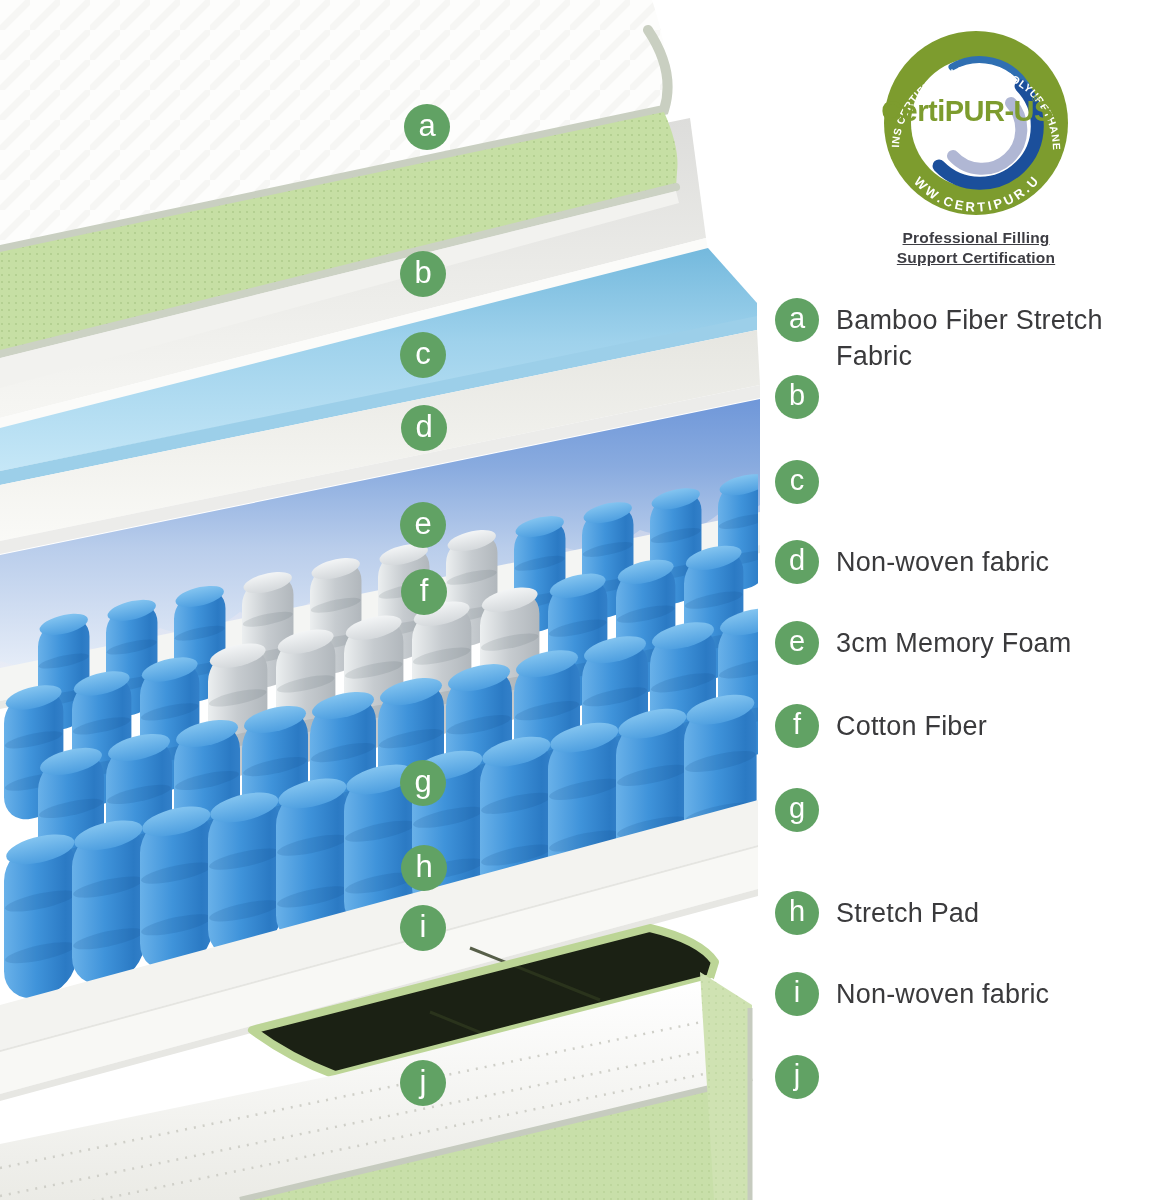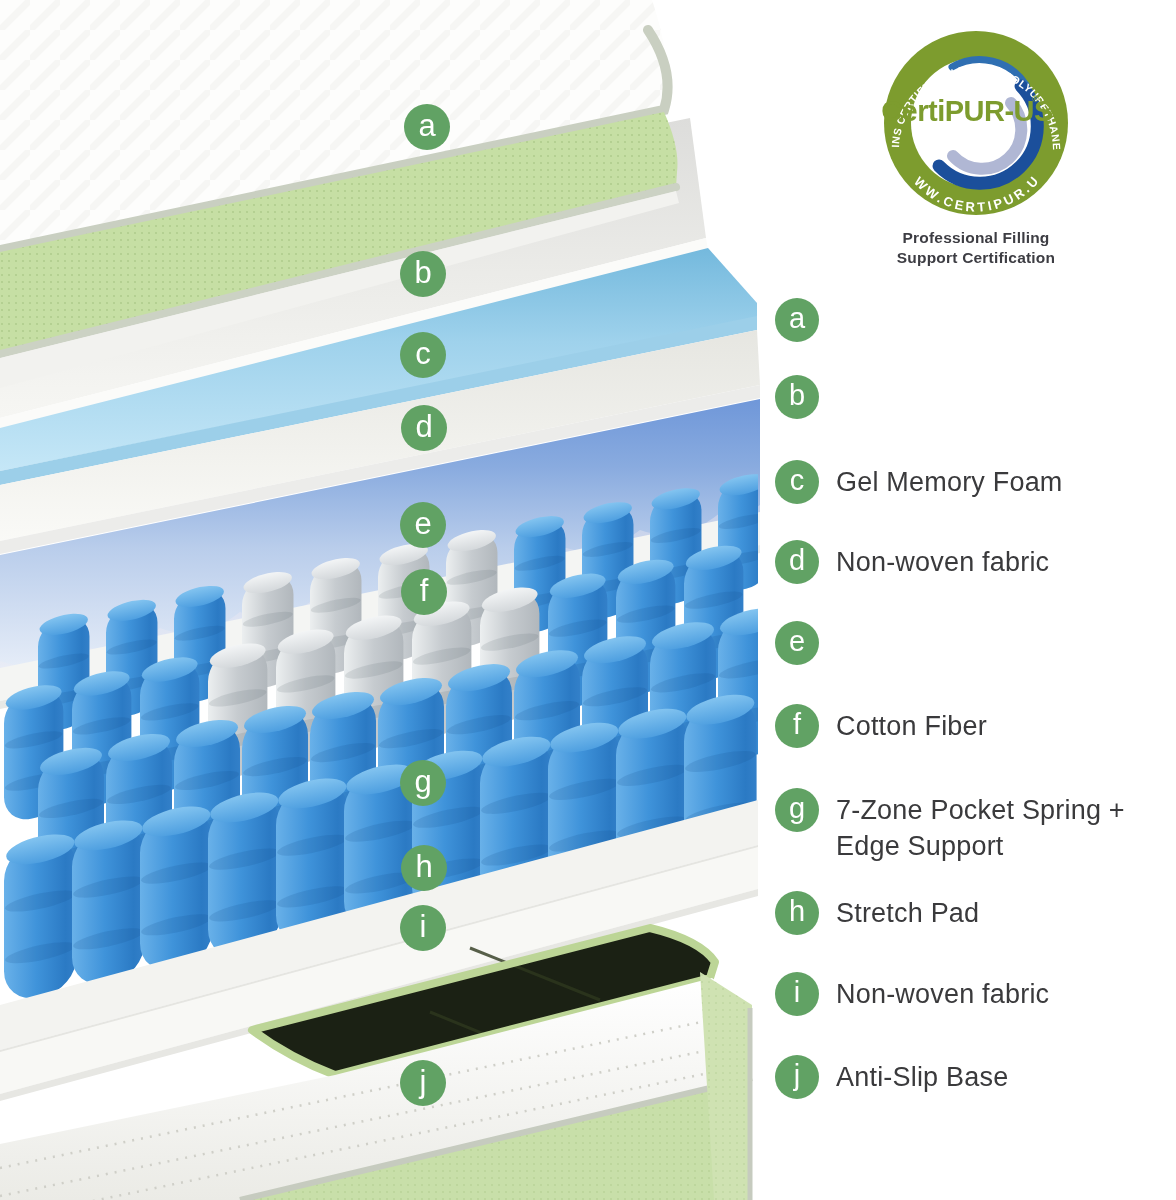--- a/index.html
+++ b/index.html
@@ -14,21 +14,21 @@
   .legend{position:absolute;left:775px;top:0;width:400px;height:1200px;}
   .legend-item{position:absolute;left:0;display:flex;align-items:flex-start;}
   .legend-dot{flex:0 0 44px;width:44px;height:44px;border-radius:50%;background:var(--accent,#61a264);
               color:#fff;display:flex;align-items:center;justify-content:center;
               font-size:29px;font-weight:400;padding-bottom:3px;box-sizing:border-box;}
   .legend-label{margin-left:17px;margin-top:4px;max-width:340px;font-size:27px;line-height:36px;
                 color:#3a3a3c;letter-spacing:.2px;}
   
   .badge{position:absolute;left:861px;top:8px;width:230px;height:230px;}
   .badge-caption{position:absolute;left:851px;top:228px;width:250px;text-align:center;
-                 font-size:15.5px;line-height:20px;font-weight:600;color:#3d3d43;letter-spacing:.2px;}
+                 font-size:15.5px;line-height:20px;font-weight:600;color:#3d3d43;letter-spacing:.2px;text-decoration:underline;}
 </style>
 </head>
 <body>
 
 <div class="canvas">
 
   <svg class="art" width="770" height="1200" viewBox="0 0 770 1200" aria-hidden="true">
     <defs>
       <pattern id="dots" width="7" height="7" patternUnits="userSpaceOnUse">
         <circle cx="2" cy="2" r="1.1" fill="#9cbd79" opacity=".55"></circle>
@@ -252,50 +252,49 @@
     <text x="171" y="94" font-family="Liberation Sans, sans-serif" font-size="9" font-weight="bold" fill="#7d9c2e">®</text>
   </svg>
   <div class="badge-caption">
     <div>Professional Filling</div>
     <div>Support Certification</div>
   </div>
 
   <div class="legend">
     <div class="legend-item" style="top:298px;">
       <div class="legend-dot">a</div>
+      <div class="legend-label">Bamboo Fiber Stretch Fabric</div>
     </div>
     <div class="legend-item" style="top:375px;">
       <div class="legend-dot">b</div>
     </div>
     <div class="legend-item" style="top:460px;">
       <div class="legend-dot">c</div>
-      <div class="legend-label">Gel Memory Foam</div>
     </div>
     <div class="legend-item" style="top:540px;">
       <div class="legend-dot">d</div>
       <div class="legend-label">Non-woven fabric</div>
     </div>
     <div class="legend-item" style="top:621px;">
       <div class="legend-dot">e</div>
+      <div class="legend-label">3cm Memory Foam</div>
     </div>
     <div class="legend-item" style="top:704px;">
       <div class="legend-dot">f</div>
       <div class="legend-label">Cotton Fiber</div>
     </div>
     <div class="legend-item" style="top:788px;">
       <div class="legend-dot">g</div>
-      <div class="legend-label">7-Zone Pocket Spring + Edge Support</div>
     </div>
     <div class="legend-item" style="top:891px;">
       <div class="legend-dot">h</div>
       <div class="legend-label">Stretch Pad</div>
     </div>
     <div class="legend-item" style="top:972px;">
       <div class="legend-dot">i</div>
       <div class="legend-label">Non-woven fabric</div>
     </div>
     <div class="legend-item" style="top:1055px;">
       <div class="legend-dot">j</div>
-      <div class="legend-label">Anti-Slip Base</div>
     </div>
   </div>
 
 </div>
 
 </body></html>

